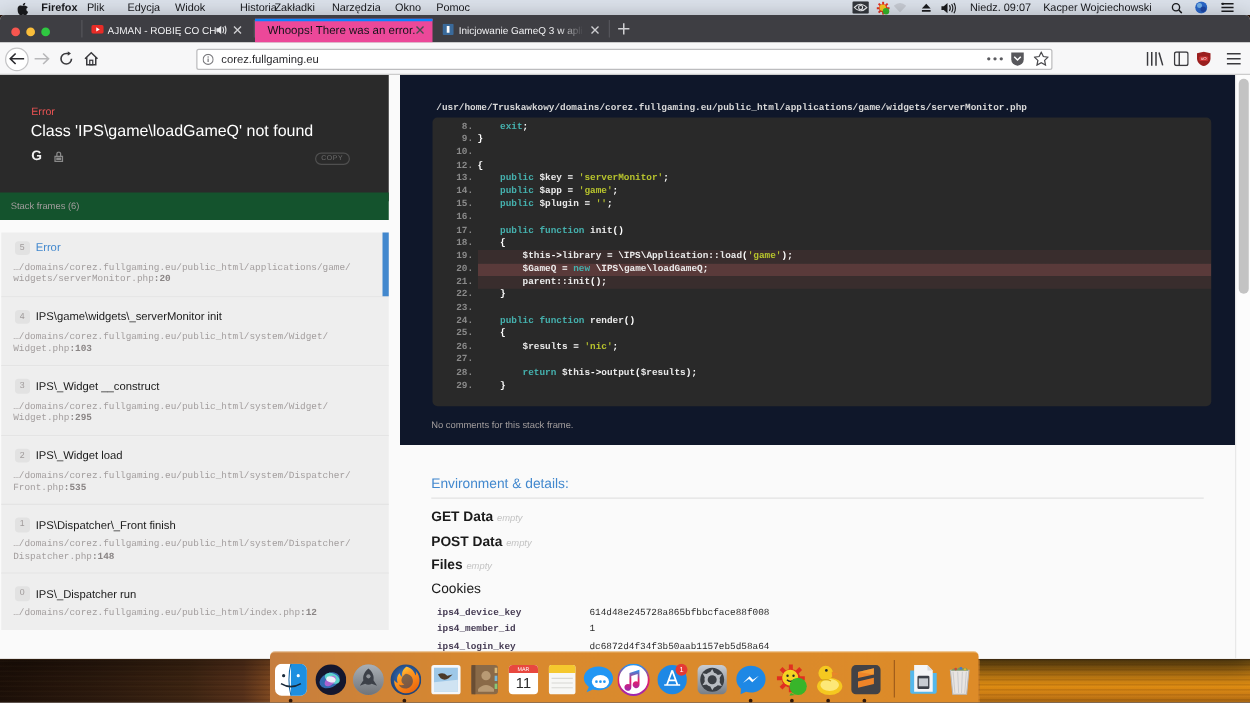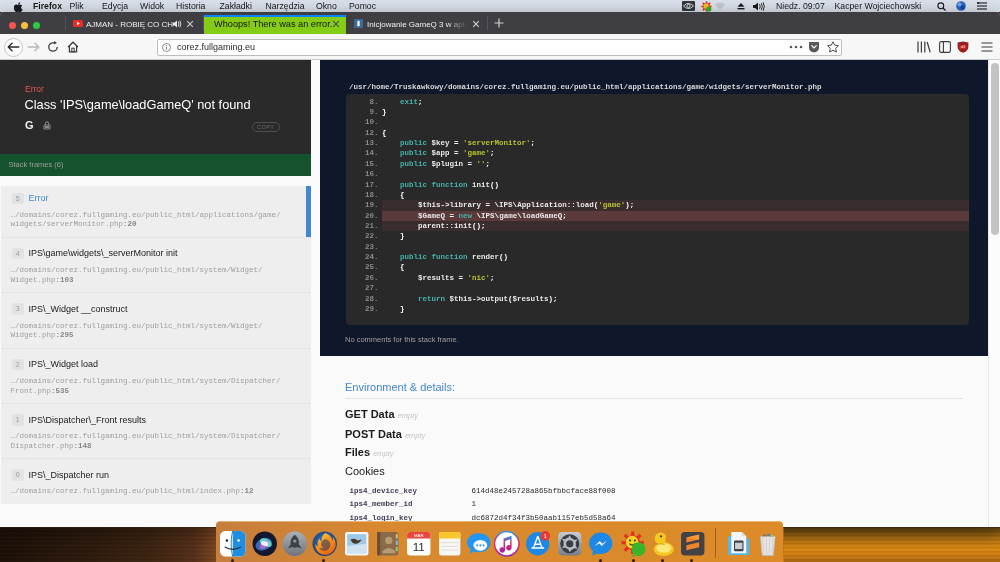--- a/index.html
+++ b/index.html
@@ -85,21 +85,21 @@
 </div>
 
 <div class="abs" id="menubar">
   <svg class="mi" style="left:13.5px; top:1.5px;" width="9" height="10" viewBox="0 0 9 10">
     <path fill="#1a1b1e" d="M6.2 0.2 c0.1 0.6 -0.15 1.2 -0.5 1.65 c-0.37 0.44 -0.97 0.78 -1.55 0.73 c-0.08 -0.58 0.17 -1.18 0.51 -1.56 C5.04 0.58 5.68 0.26 6.2 0.2 z M6.3 2.7 c0.83 0 1.55 0.47 1.98 1.05 c-1.74 0.95 -1.46 3.06 0.3 3.73 c-0.24 0.53 -0.36 0.77 -0.67 1.24 c-0.43 0.66 -1.04 1.48 -1.8 1.48 c-0.67 0.01 -0.85 -0.44 -1.75 -0.43 c-0.9 0 -1.09 0.44 -1.77 0.44 c-0.75 -0.01 -1.33 -0.74 -1.76 -1.4 c-1.2 -1.83 -1.33 -3.97 -0.59 -5.11 c0.53 -0.81 1.36 -1.28 2.14 -1.28 c0.8 0 1.3 0.44 1.96 0.44 c0.64 0 1.03 -0.44 1.95 -0.44 z"></path>
   </svg>
   <span class="mi" style="left:33px; font-weight:bold;text-align:center;">Firefox</span>
   <span class="mi" style="left:69.5px;">Plik</span>
   <span class="mi" style="left:102px;">Edycja</span>
   <span class="mi" style="left:140px;">Widok</span>
-  <span class="mi" style="left:176px;">Historia</span>
+  <span class="mi" style="left:192px;">Historia</span>
   <span class="mi" style="left:219.5px;">Zakładki</span>
   <span class="mi" style="left:265.5px;">Narzędzia</span>
   <span class="mi" style="left:316px;">Okno</span>
   <span class="mi" style="left:349px;">Pomoc</span>
 
   <svg class="mi" style="left:681px; top:1px;" width="15" height="10" viewBox="0 0 15 10">
     <rect x="1" y="0" width="13" height="10" rx="1" fill="#33373d"></rect>
     <path d="M2.5 5 Q5.5 1.8 8.5 2.6 Q11 3.2 12.5 5 Q9.5 8.2 6.5 7.4 Q4 6.8 2.5 5 z" fill="none" stroke="#e8eaee" stroke-width="0.9"></path>
     <circle cx="7.5" cy="5" r="1.6" fill="none" stroke="#e8eaee" stroke-width="0.9"></circle>
   </svg>
@@ -164,21 +164,21 @@
       <svg style="position:absolute; left:107px; top:5px;" width="9" height="8" viewBox="0 0 9 8">
           <path d="M0 2.6 h1.6 L4 0.6 V7.4 L1.6 5.4 H0 z" fill="#e8e8ea"></path>
           <path d="M5.3 1.6 Q6.6 4 5.3 6.4 M6.9 0.7 Q8.6 4 6.9 7.3" stroke="#e8e8ea" stroke-width="0.9" fill="none"></path>
         </svg>
       <svg style="position:absolute; left:120px; top:5px;" width="8" height="8" viewBox="0 0 8 8">
           <path d="M1.2 1.2 L6.8 6.8 M6.8 1.2 L1.2 6.8" stroke="#cfcfd2" stroke-width="1.1"></path>
         </svg>
     </div>
     <div class="tabsep" style="left:203px;"></div>
 
-    <div class="tab" style="left:204px; width:142px; background:#84cc16; color:#15141a;">
+    <div class="tab" style="left:204px; width:142px; background:#ec4899; color:#15141a;">
       <div style="position:absolute; left:0; top:0; width:100%; height:2px; background:#0a84ff;"></div>
       <span style="position:absolute; left:10px; top:4.8px; font-size:9.2px;">Whoops! There was an error.</span>
       <svg style="position:absolute; left:128px; top:5.5px;" width="8" height="8" viewBox="0 0 8 8">
           <path d="M1.2 1.2 L6.8 6.8 M6.8 1.2 L1.2 6.8" stroke="#4a4a4f" stroke-width="1.1"></path>
         </svg>
     </div>
 
     <div class="tab" style="left:346px; width:141px; color:#f0f0f2;">
       <svg style="position:absolute; left:8px; top:4px;" width="9" height="9" viewBox="0 0 9 9">
           <rect width="9" height="9" rx="1" fill="#3a6a9a"></rect>
@@ -299,21 +299,21 @@
       </div>
 
       <div class="frame" style="height:54.5px;">
         <div class="fbadge" style="top:9.5px;">2</div>
         <div class="ftitle" style="top:10px;">IPS\_Widget load</div>
         <div class="fpath" style="top:28px;">…/domains/corez.fullgaming.eu/public_html/system/Dispatcher/<br>Front.php<b>:535</b></div>
       </div>
 
       <div class="frame" style="height:55px;">
         <div class="fbadge" style="top:10.5px;">1</div>
-        <div class="ftitle" style="top:11px;">IPS\Dispatcher\_Front results</div>
+        <div class="ftitle" style="top:11px;">IPS\Dispatcher\_Front finish</div>
         <div class="fpath" style="top:28.5px;">…/domains/corez.fullgaming.eu/public_html/system/Dispatcher/<br>Dispatcher.php<b>:148</b></div>
       </div>
 
       <div class="frame" style="height:45px; border-bottom:none;">
         <div class="fbadge" style="top:10.5px;">0</div>
         <div class="ftitle" style="top:11px;">IPS\_Dispatcher run</div>
         <div class="fpath" style="top:28.5px;">…/domains/corez.fullgaming.eu/public_html/index.php<b>:12</b></div>
       </div>
     </div>
     <div class="abs" id="rp-dark">

